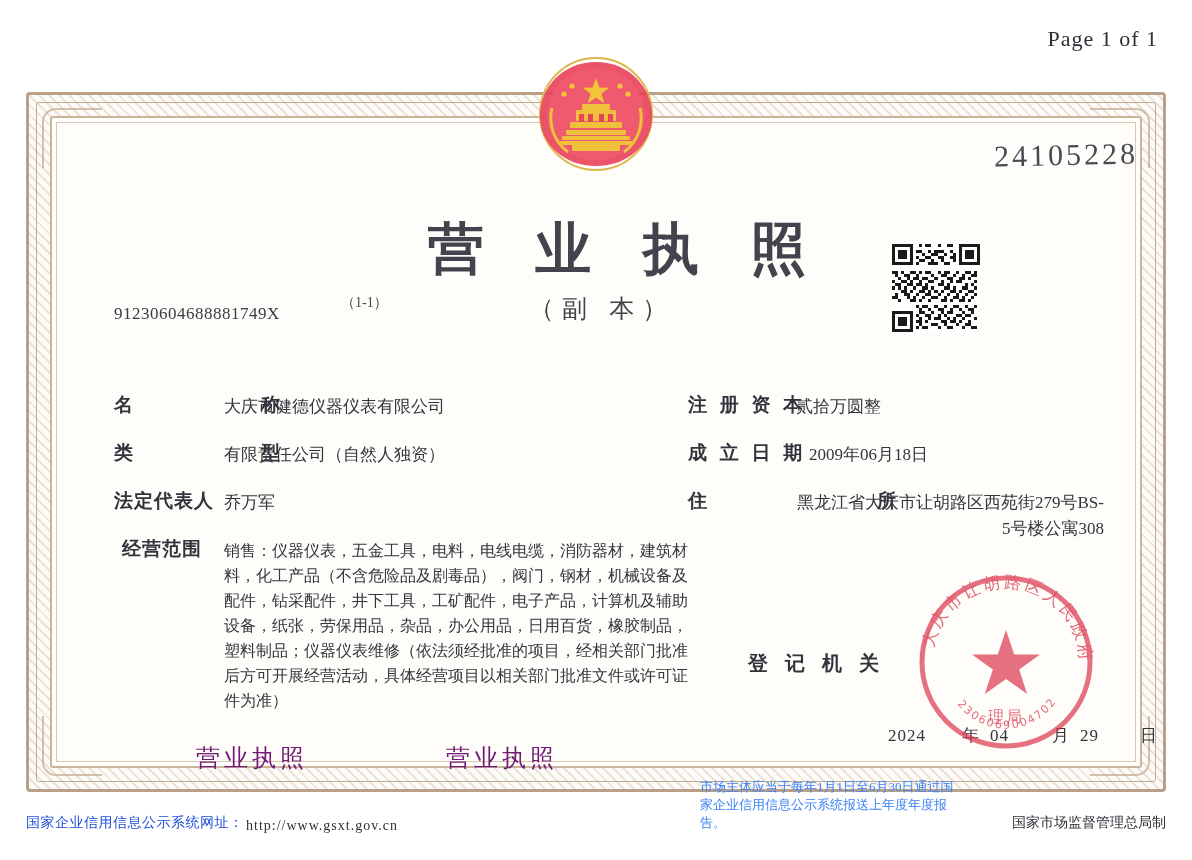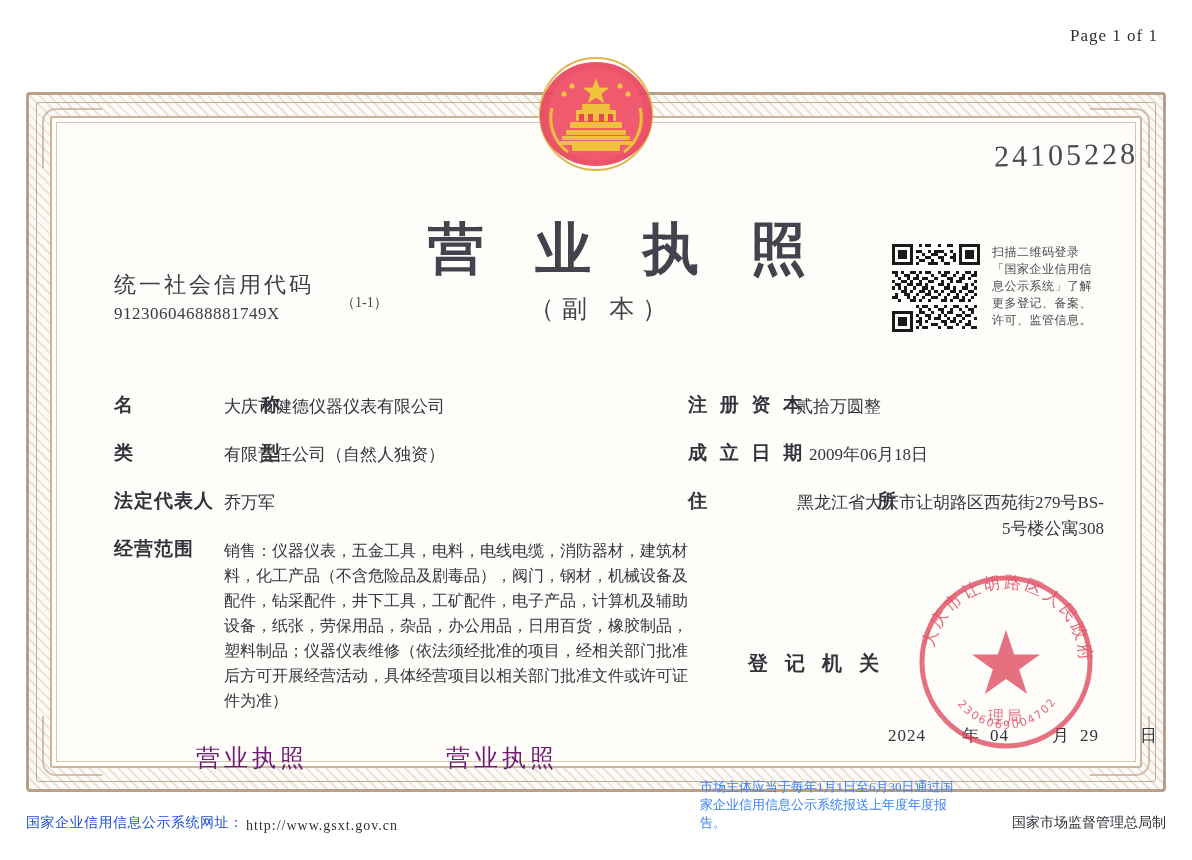--- a/index.html
+++ b/index.html
@@ -15,21 +15,21 @@
     color: #2b2b33;
     overflow: hidden;
   }
 
   
   .page-num {
     position: absolute;
     top: 26px;
     right: 34px;
     font-family: "Liberation Serif", serif;
-    font-size: 17px;
+    font-size: 22px;
     letter-spacing: 1px;
     color: #2e2e36;
   }
 
   
   .cert {
     position: absolute;
     left: 26px;
     top: 92px;
     width: 1140px;
@@ -183,21 +183,21 @@
     color: #35353e;
     line-height: 26px;
   }
 
   .lbl-name   { left: 88px;  top: 0px; letter-spacing: 30px; }
   .val-name   { left: 198px; top: 2px; }
   .lbl-type   { left: 88px;  top: 48px; letter-spacing: 30px; }
   .val-type   { left: 198px; top: 50px; }
   .lbl-rep    { left: 88px;  top: 96px; }
   .val-rep    { left: 198px; top: 98px; }
-  .lbl-scope  { left: 88px;  top: 144px; }
+  .lbl-scope  { left: 96px;  top: 144px; }
   .val-scope  { left: 198px; top: 146px; width: 470px; font-size: 16px; line-height: 25px; }
 
   .lbl-cap    { left: 662px; top: 0px; letter-spacing: 4px; }
   .val-cap    { left: 770px; top: 2px; }
   .lbl-date   { left: 662px; top: 48px; letter-spacing: 4px; }
   .val-date   { left: 770px; top: 50px; padding-left: 13px; }
   .lbl-addr   { left: 662px; top: 96px; letter-spacing: 44px; }
   .val-addr   { left: 766px; top: 98px; width: 312px; text-align: right; }
 
   
@@ -328,21 +328,20 @@
       </g>
     </svg>
   </div>
 
   <div class="serial">24105228</div>
 
   <div class="title">营 业 执 照</div>
   <div class="subtitle">（副 本）</div>
   <div class="copy-index">（1-1）</div>
 
-  <div class="credit-label">统一社会信用代码</div>
   <div class="credit-value">91230604688881749X</div>
 
   <div class="qr">
     <svg viewBox="0 0 29 29" width="88" height="88" shape-rendering="crispEdges">
       <rect width="29" height="29" fill="#ffffff"></rect>
       <g fill="#1a1a1a">
         <rect x="0" y="0" width="7" height="7"></rect>
           <rect x="1" y="1" width="5" height="5" fill="#fff"></rect>
           <rect x="2" y="2" width="3" height="3"></rect>
         <rect x="22" y="0" width="7" height="7"></rect>
@@ -507,21 +506,20 @@
           <rect x="24" y="26" width="2" height="1"></rect>
         <rect x="8" y="27" width="1" height="1"></rect>
           <rect x="10" y="27" width="2" height="1"></rect>
           <rect x="15" y="27" width="1" height="1"></rect>
           <rect x="18" y="27" width="2" height="1"></rect>
           <rect x="23" y="27" width="1" height="1"></rect>
           <rect x="26" y="27" width="2" height="1"></rect>
       </g>
     </svg>
   </div>
-  <div class="qr-note">扫描二维码登录「国家企业信用信息公示系统」了解更多登记、备案、许可、监管信息。</div>
 
   <div class="fields">
     <div class="row-label lbl-name">名　　称</div>
     <div class="row-value val-name">大庆市健德仪器仪表有限公司</div>
 
     <div class="row-label lbl-type">类　　型</div>
     <div class="row-value val-type">有限责任公司（自然人独资）</div>
 
     <div class="row-label lbl-rep">法定代表人</div>
     <div class="row-value val-rep">乔万军</div>

